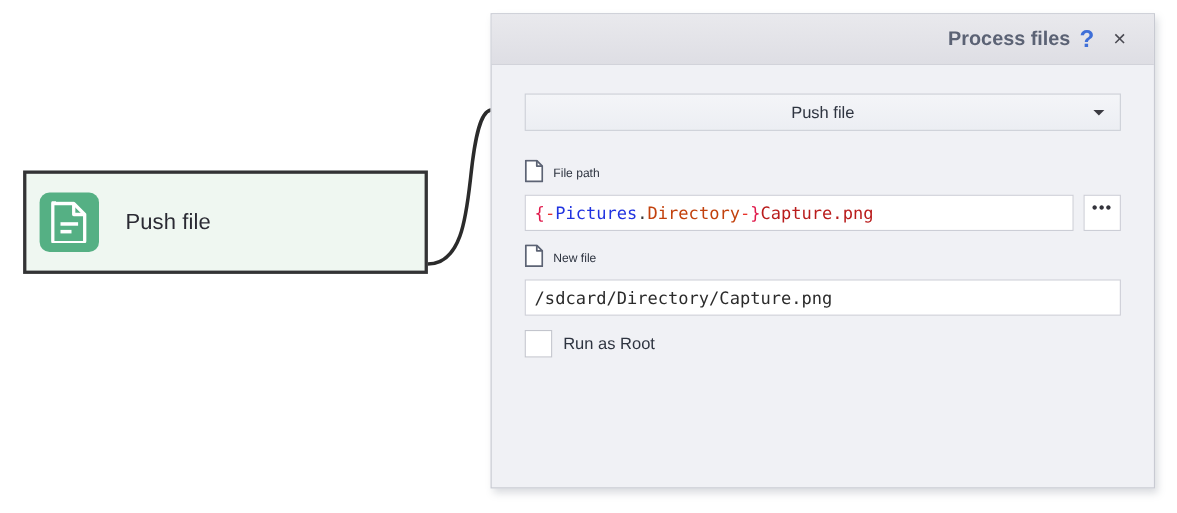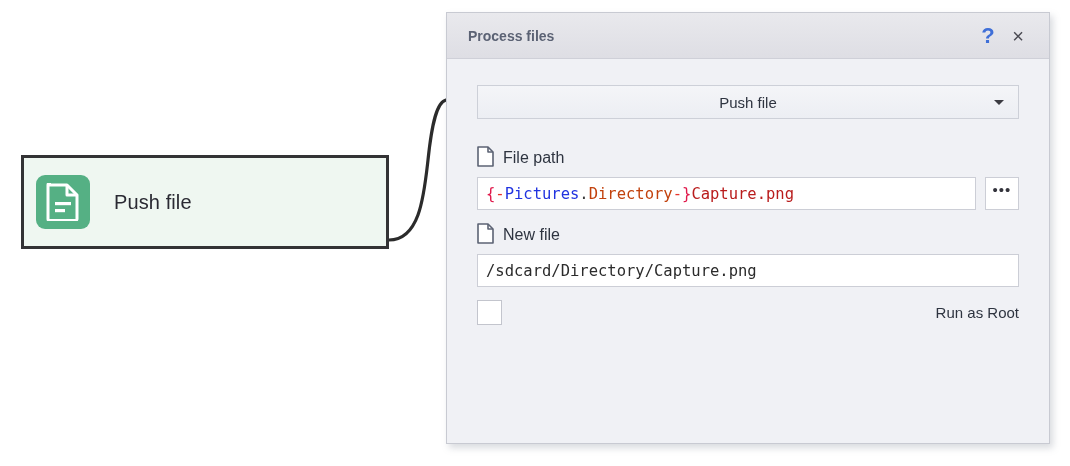--- a/index.html
+++ b/index.html
@@ -73,24 +73,25 @@
   #titlebar {
     height: 46px;
     box-sizing: border-box;
     background: linear-gradient(#e9e9ed, #dedee4);
     border-bottom: 1px solid #cfd0d8;
     display: flex;
     align-items: center;
     padding: 0 16px 0 21px;
   }
   #dialog-title {
-    font-size: 14px;
+    font-size: 18px;
     font-weight: bold;
     color: #5b6274;
     flex: 1 1 auto;
+    text-align: right;
   }
   .title-btn {
     width: 30px;
     height: 30px;
     display: flex;
     align-items: center;
     justify-content: center;
     font-size: 22px;
     line-height: 1;
     cursor: pointer;
@@ -133,21 +134,21 @@
 
   
   .field-label {
     display: flex;
     align-items: center;
     height: 24px;
     margin-bottom: 7px;
   }
   .field-label .lbl-text {
     margin-left: 9px;
-    font-size: 16px;
+    font-size: 11px;
     color: #2e3440;
   }
 
   .input-row {
     display: flex;
     align-items: center;
     margin-bottom: 13px;
   }
   .text-input {
     flex: 1 1 auto;
@@ -188,21 +189,20 @@
   .tok-ns     { color: #2033e0; }
   .tok-dot    { color: #3a3a3a; }
   .tok-var    { color: #c2410c; }
   .tok-plain  { color: #b91c1c; }
 
   
   .check-row {
     display: flex;
     align-items: center;
     margin-top: 11px;
-    justify-content: space-between;
   }
   .checkbox {
     width: 25px;
     height: 25px;
     box-sizing: border-box;
     background: #ffffff;
     border: 1px solid #c3c5cd;
     cursor: pointer;
     flex: 0 0 auto;
   }

